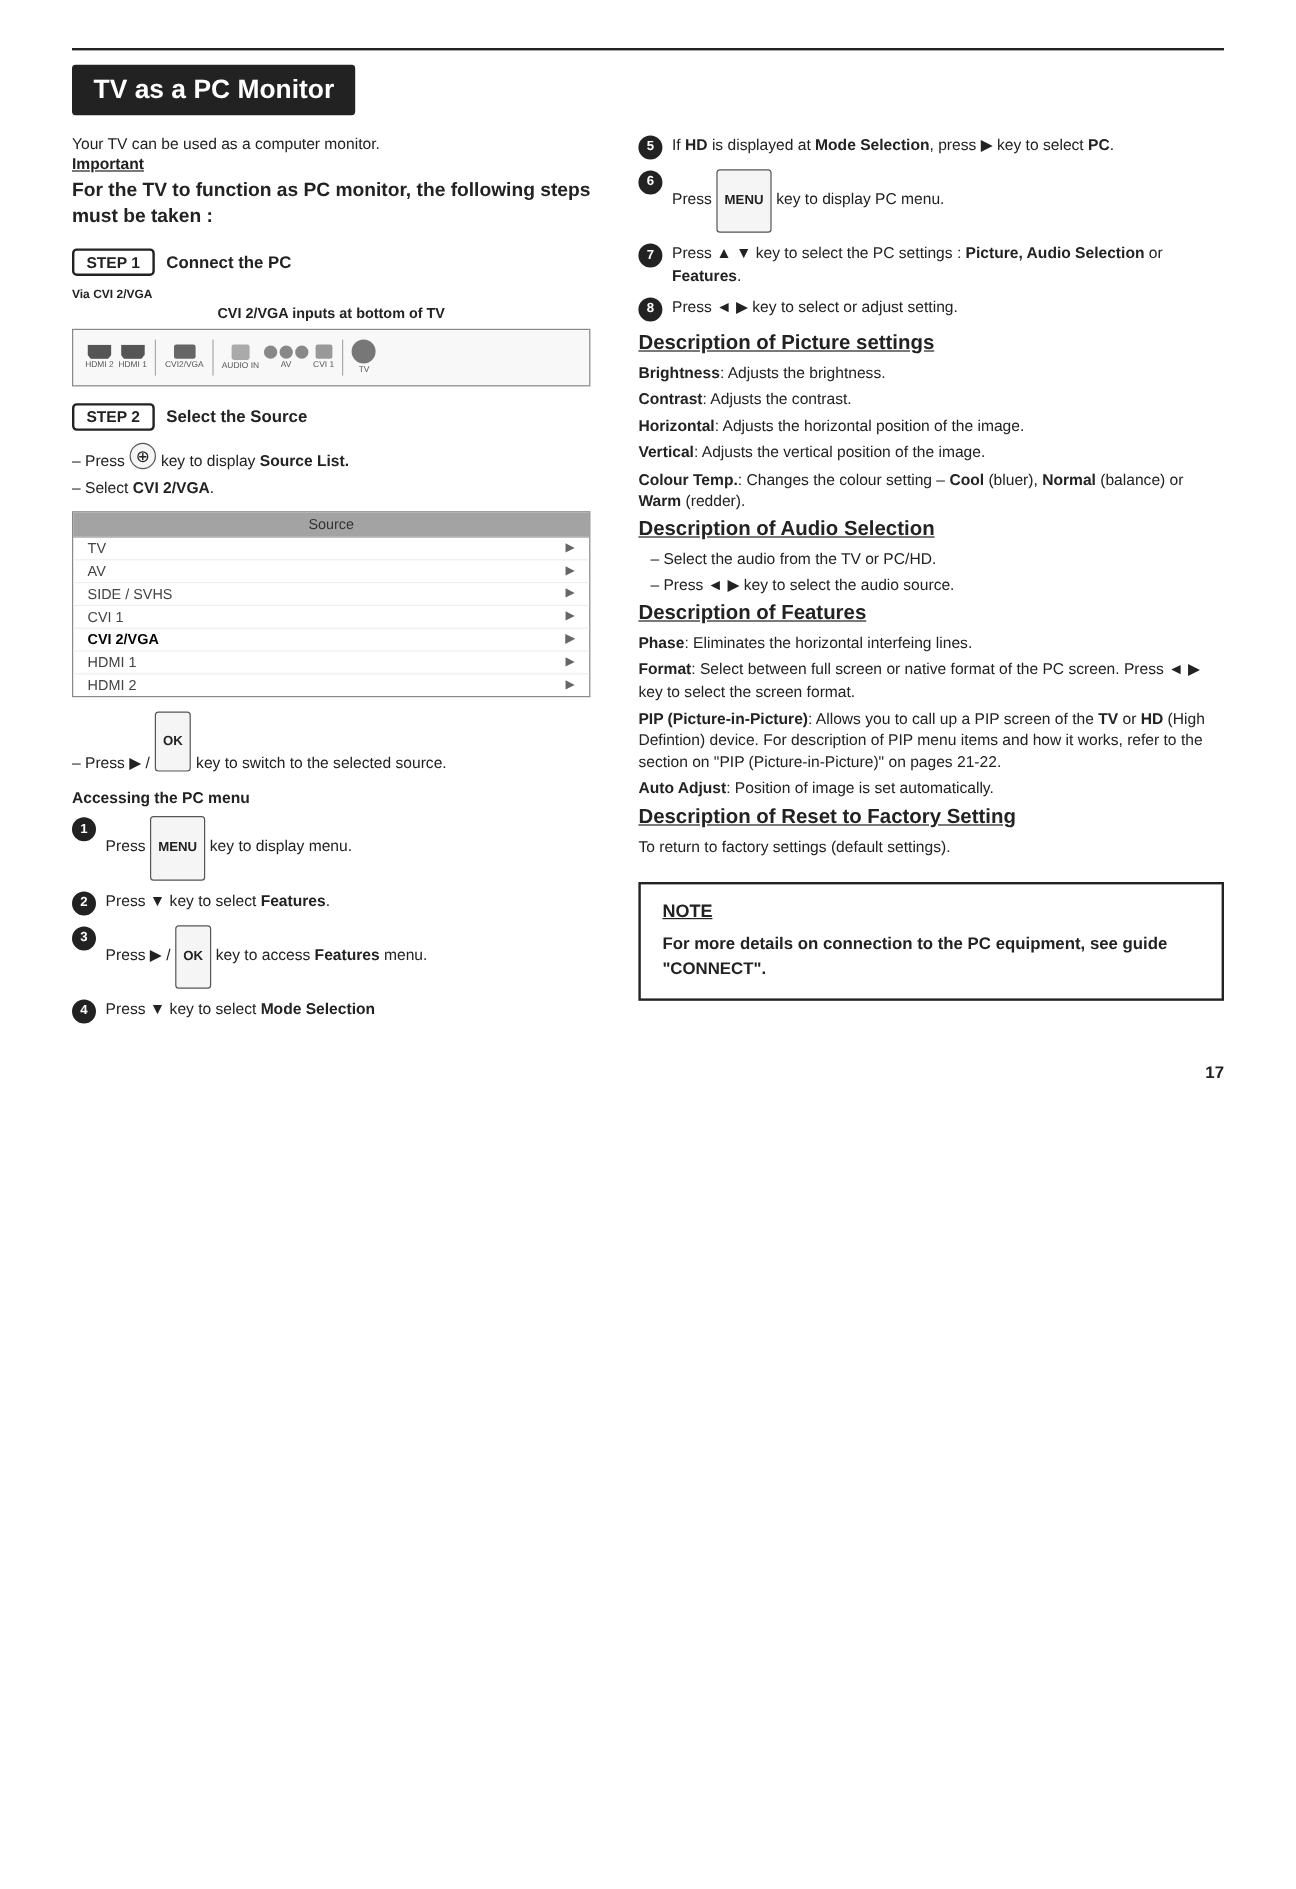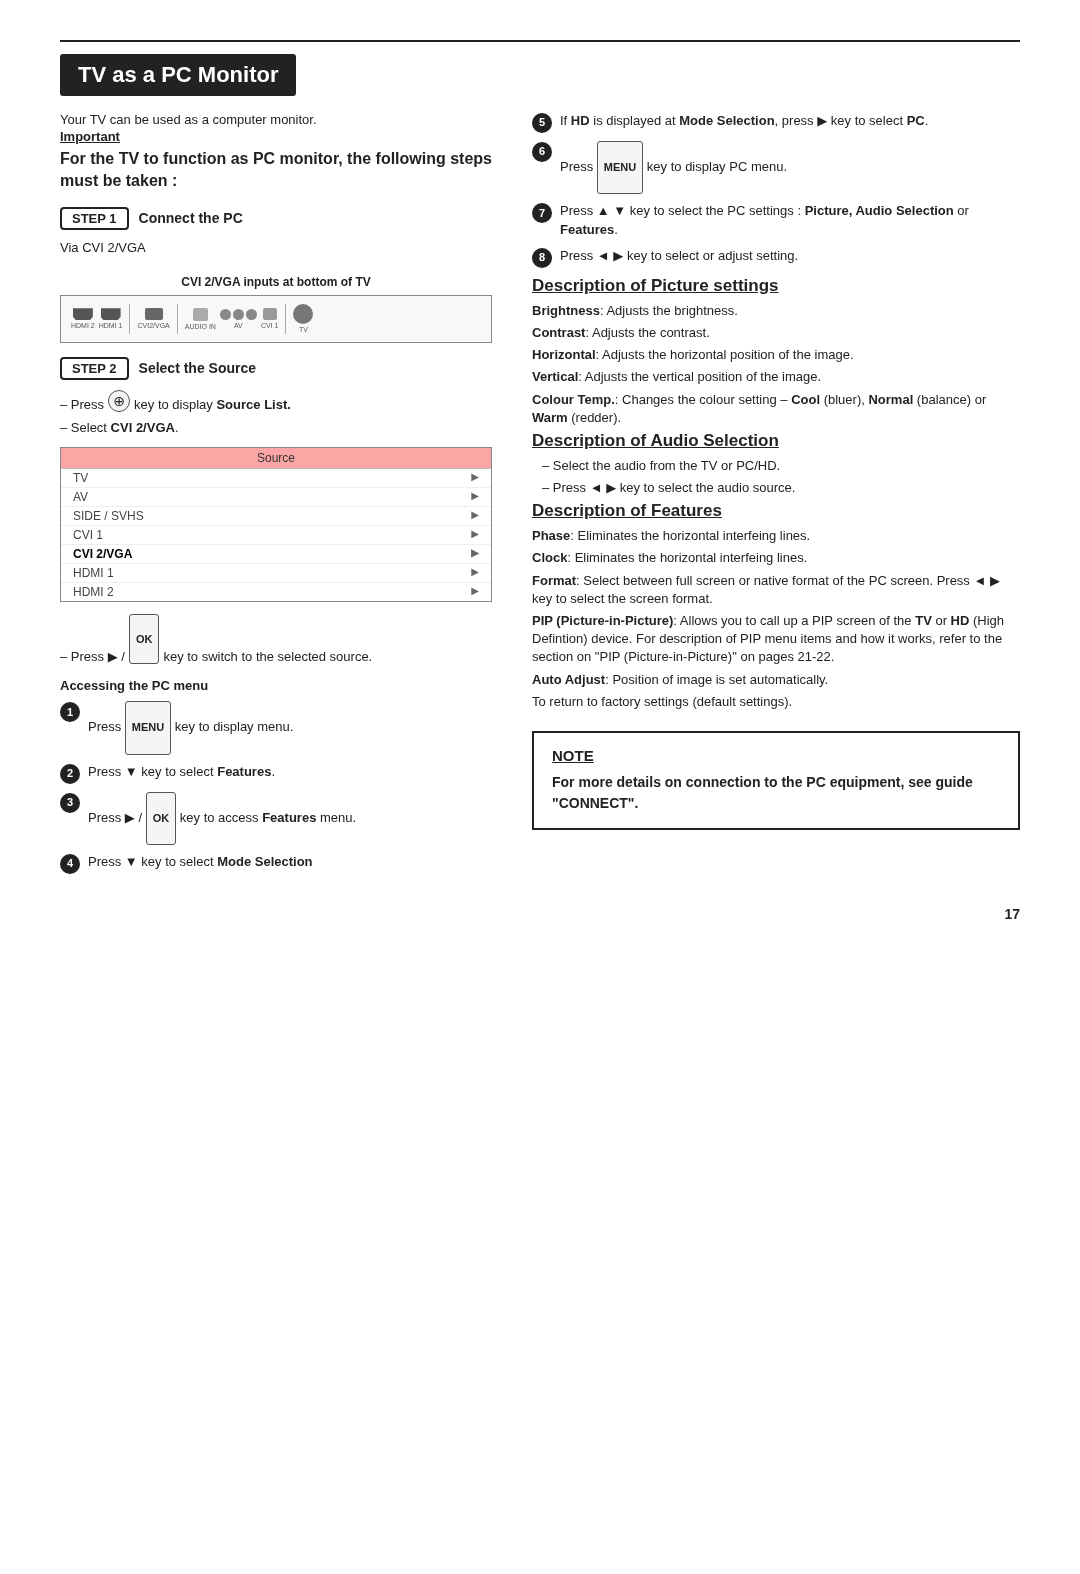--- a/index.html
+++ b/index.html
@@ -80,23 +80,23 @@
       padding: 2px 10px;
       white-space: nowrap;
     }
 
     .step-title {
       font-weight: bold;
       font-size: 14px;
     }
 
     .via-label {
-      font-weight: normal;
-      font-size: 13px;
-      margin-bottom: 20px;
+      font-weight: bold;
+      font-size: 10px;
+      margin-bottom: 3px;
     }
 
     .step-content {
       font-size: 13px;
       line-height: 1.5;
       margin-bottom: 10px;
     }
 
     .cvi-label {
       font-weight: bold;
@@ -139,21 +139,21 @@
     .connector-sep { width: 1px; height: 30px; background: #aaa; margin: 0 3px; }
 
     .source-box {
       border: 1.5px solid #888;
       margin-bottom: 12px;
       font-size: 12px;
     }
 
     .source-header-row {
       text-align: center;
-      background: #fca5a5;
+      background: #a3a3a3;
       border-bottom: 1px solid #bbb;
       padding: 3px 0;
       font-size: 12px;
       color: #333;
     }
 
     .source-item {
       display: flex;
       justify-content: space-between;
       padding: 2px 12px;
@@ -472,25 +472,25 @@
     <p class="desc-item"><strong>Horizontal</strong>: Adjusts the horizontal position of the image.</p>
     <p class="desc-item"><strong>Vertical</strong>: Adjusts the vertical position of the image.</p>
     <p class="desc-item"><strong>Colour Temp.</strong>: Changes the colour setting – <strong>Cool</strong> (bluer), <strong>Normal</strong> (balance) or <strong>Warm</strong> (redder).</p>
 
     <p class="section-heading">Description of Audio Selection</p>
     <p class="bullet-line">– Select the audio from the TV or PC/HD.</p>
     <p class="bullet-line">– Press ◄ ▶ key to select the audio source.</p>
 
     <p class="section-heading">Description of Features</p>
     <p class="desc-item"><strong>Phase</strong>: Eliminates the horizontal interfeing lines.</p>
-    <p class="desc-item"><strong>Clock</strong>: Eliminates the horizontal interfeing lines.</p>
     <p class="desc-item"><strong>Format</strong>: Select between full screen or native format of the PC screen. Press ◄ ▶ key to select the screen format.</p>
     <p class="desc-item"><strong>PIP (Picture-in-Picture)</strong>: Allows you to call up a PIP screen of the <strong>TV</strong> or <strong>HD</strong> (High Defintion) device. For description of PIP menu items and how it works, refer to the section on "PIP (Picture-in-Picture)" on pages 21-22.</p>
     <p class="desc-item"><strong>Auto Adjust</strong>: Position of image is set automatically.</p>
 
+    <p class="section-heading" style="text-decoration:underline;font-weight:bold;">Description of Reset to Factory Setting</p>
     <p class="desc-item">To return to factory settings (default settings).</p>
 
     <div class="note-box">
       <p class="note-title">NOTE</p>
       <p class="note-body">For more details on connection to the PC equipment, see guide "CONNECT".</p>
     </div>
 
   </div>
 
 </div>

